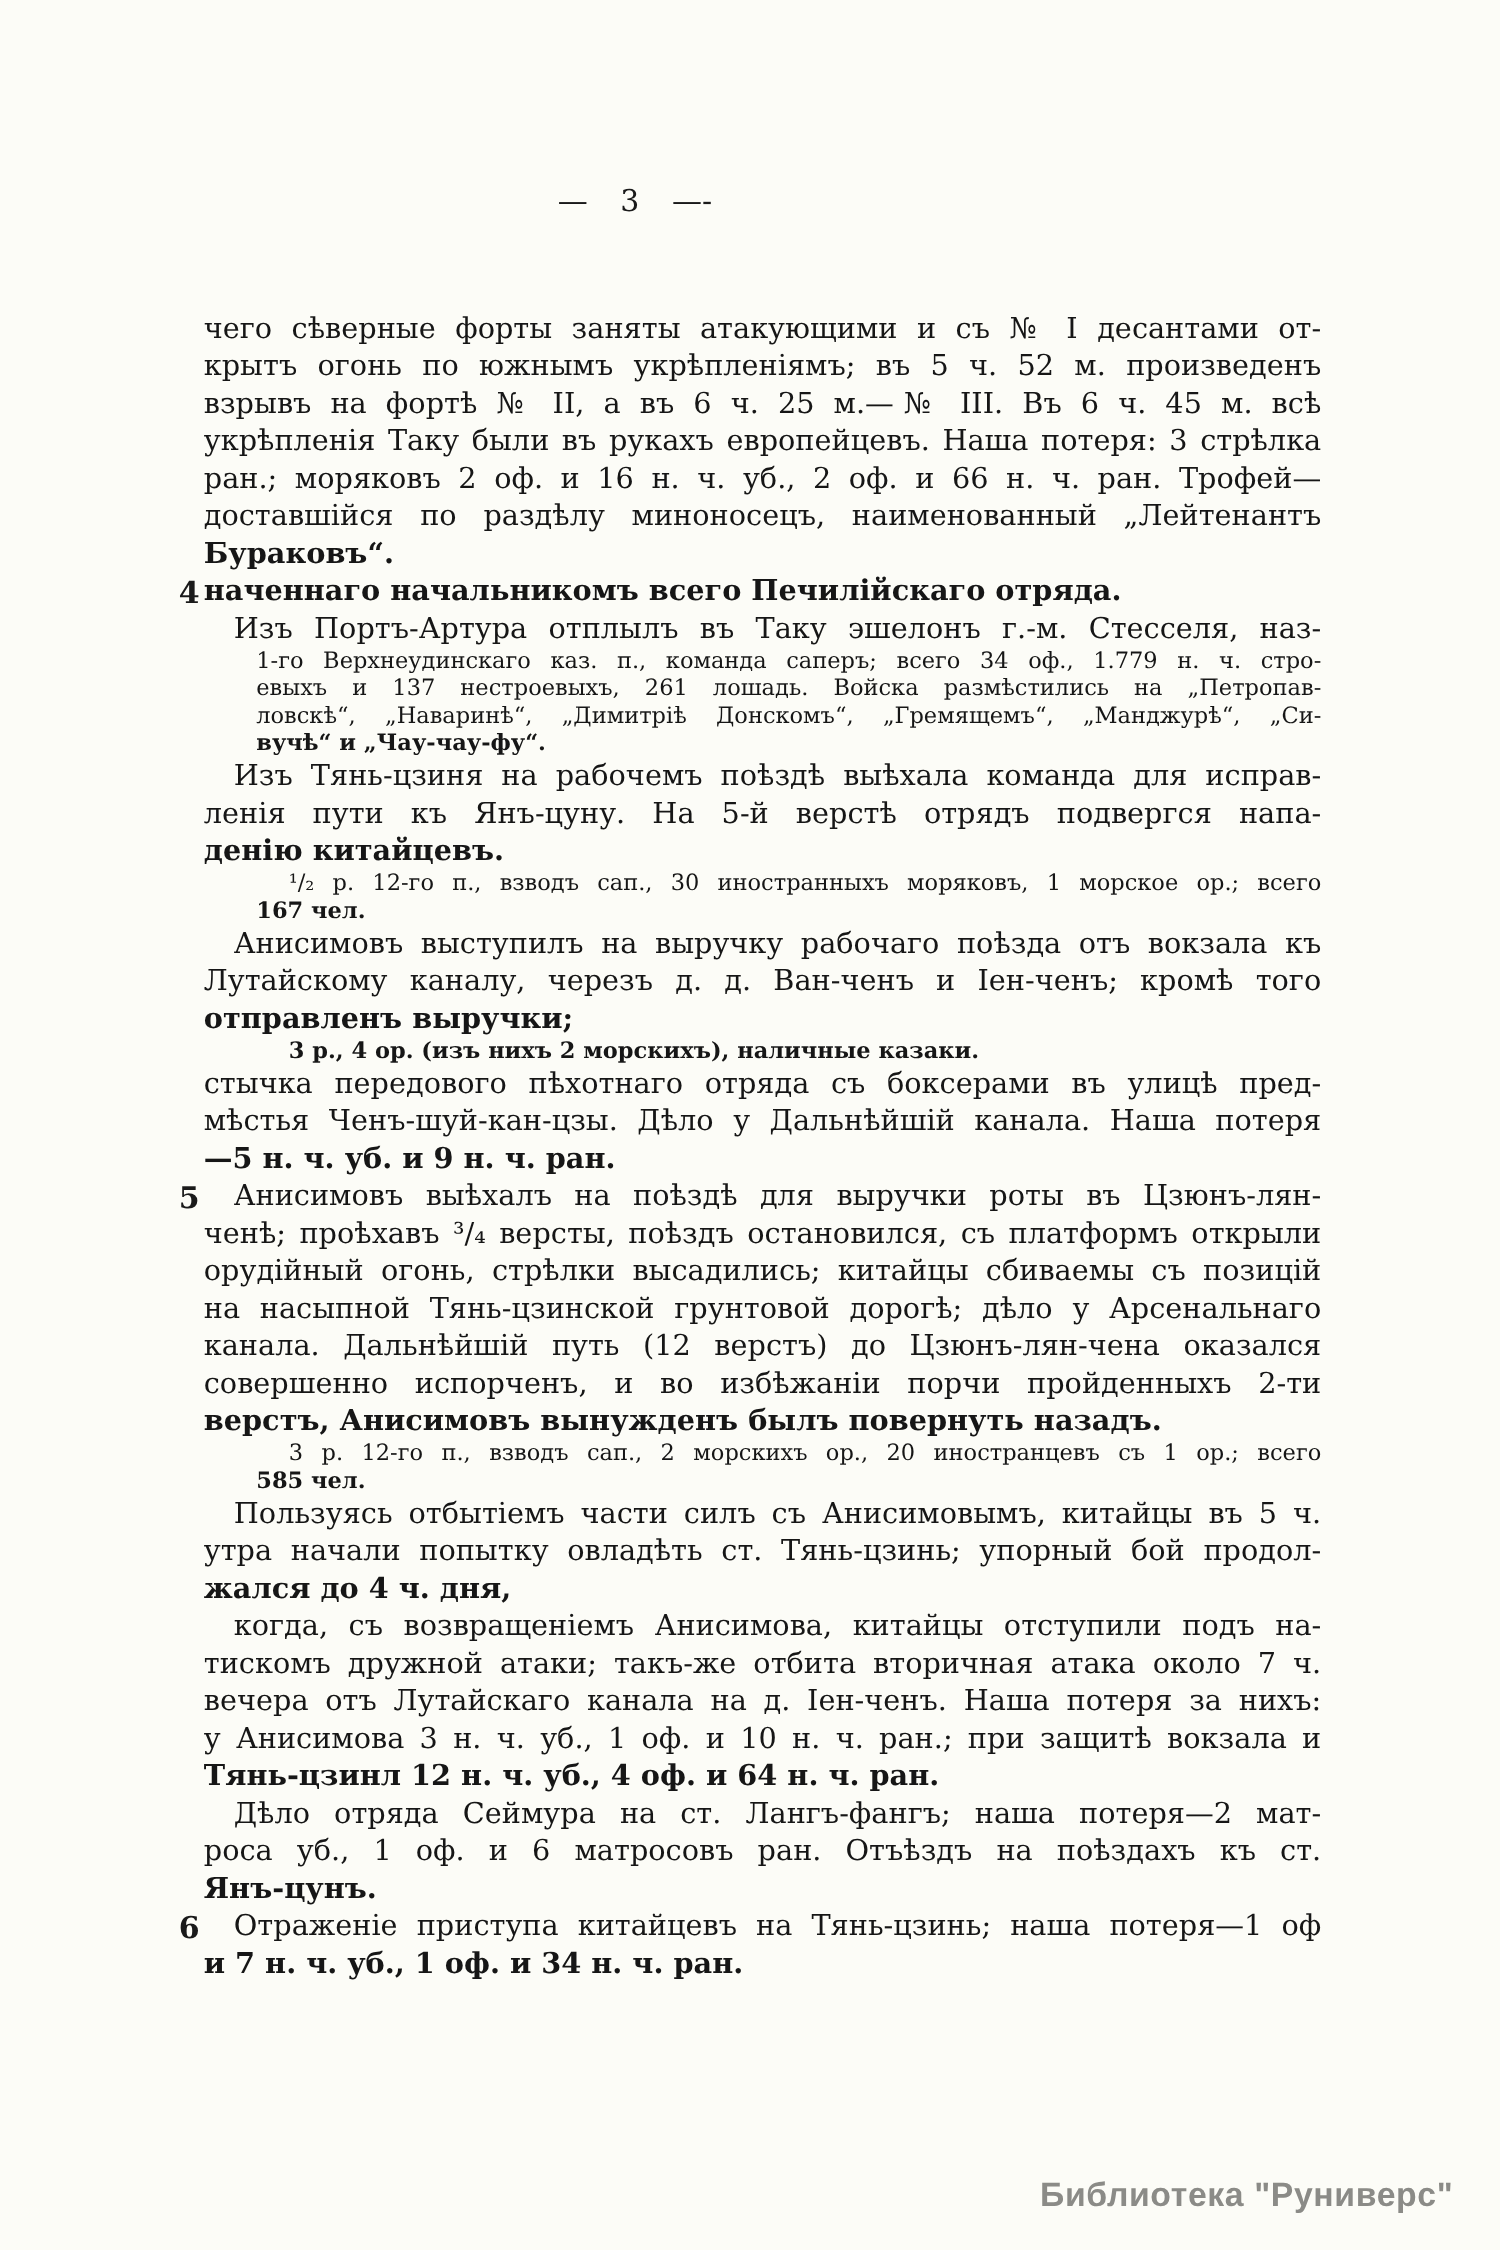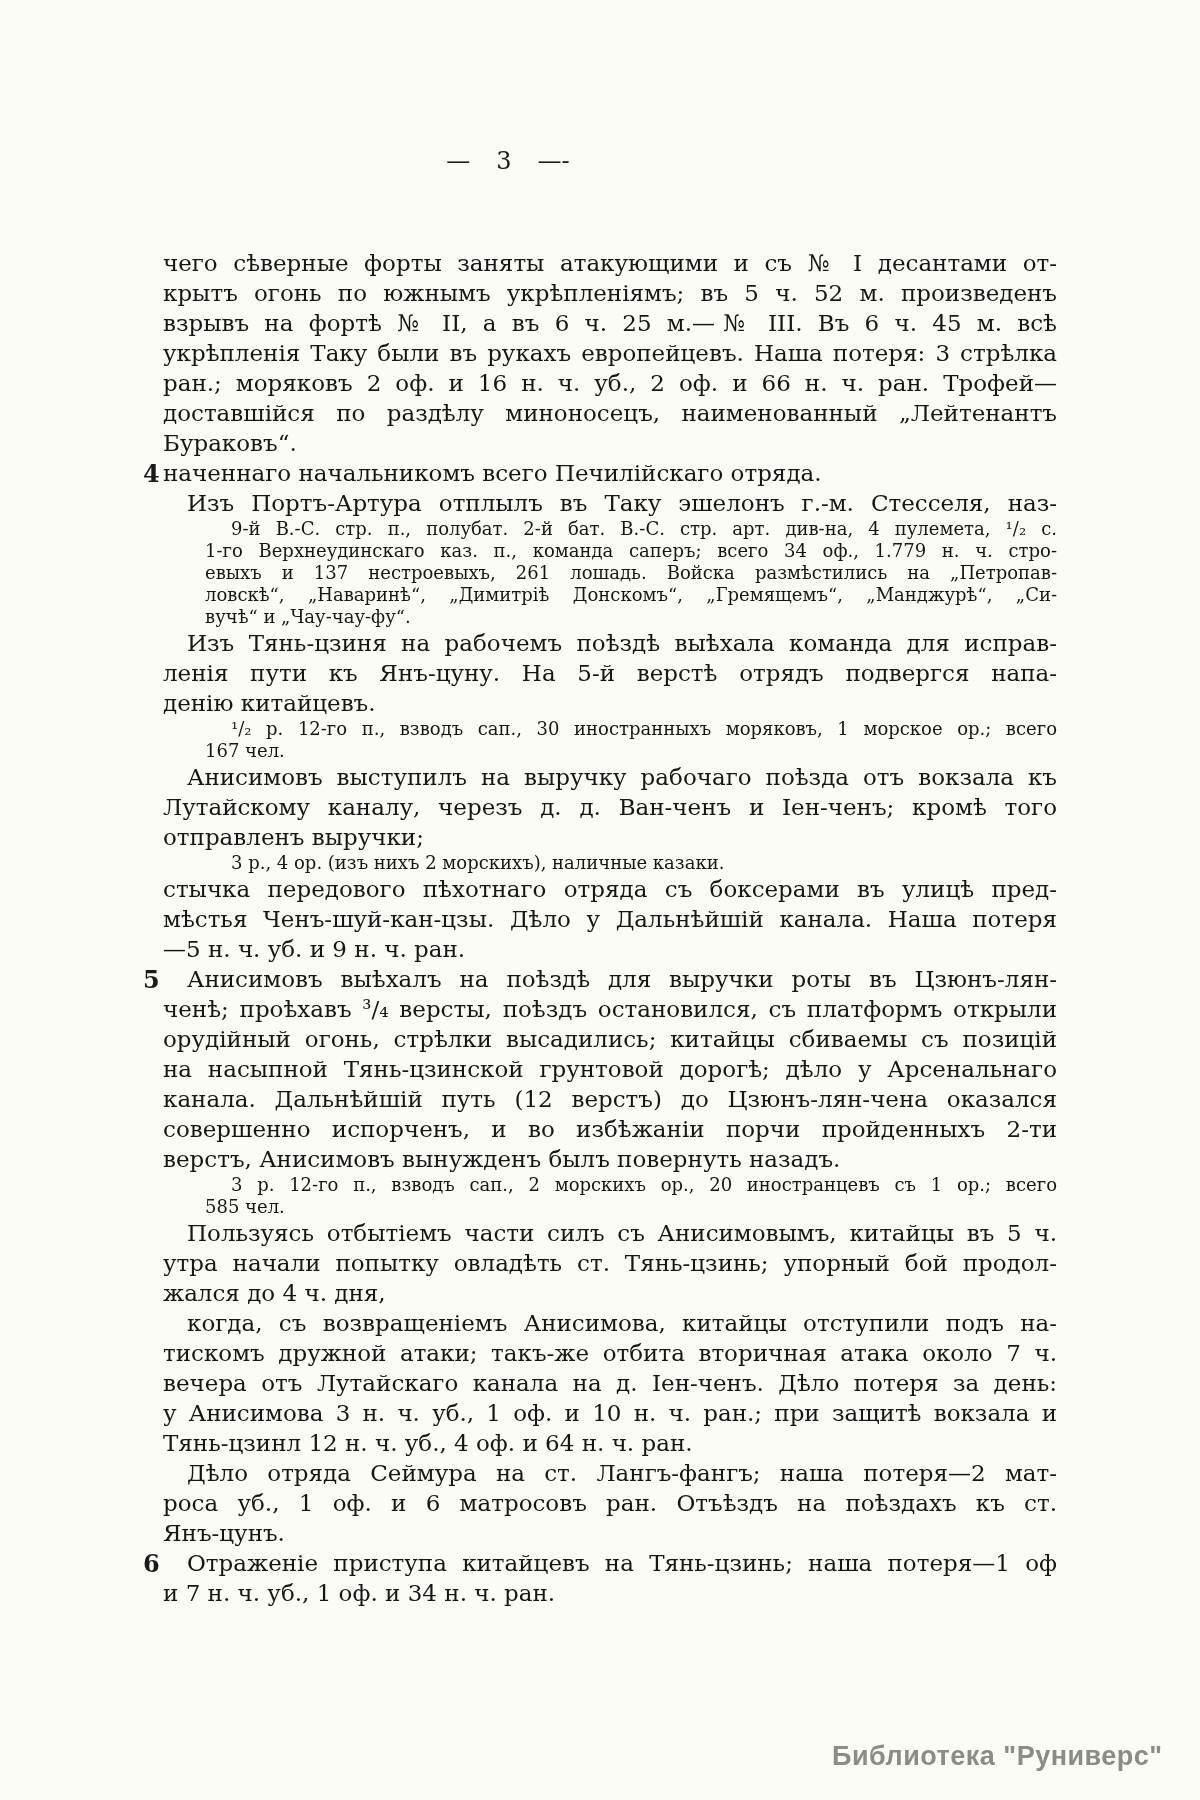--- a/index.html
+++ b/index.html
@@ -21,21 +21,21 @@
   .block.main .line{
     font-size:23px;line-height:30px;
     text-align:justify;text-align-last:justify;
     white-space:normal;
   }
   .block.small{padding-left:42px;}
   .block.small .line{
     font-size:18px;line-height:22px;
     text-align:justify;text-align-last:justify;
   }
-  .line.last{text-align-last:left !important;}
+  .line.last{text-align-last:left !important;font-weight:bold;}
   .block.main .line.first{text-indent:24px;}
   .block.small .line.first{text-indent:26px;}
   .num{
     position:absolute;left:-20px;top:1px;
     font-size:24px;line-height:30px;font-weight:bold;color:#1a1a1a;
   }
   .watermark{
     position:absolute;left:832px;top:1740px;
     font-family:"Liberation Sans","DejaVu Sans",sans-serif;
     font-weight:600;font-size:27px;line-height:32px;
@@ -59,21 +59,20 @@
           <div class="line">ран.; моряковъ 2 оф. и 16 н. ч. уб., 2 оф. и 66 н. ч. ран. Трофей—</div>
           <div class="line">доставшійся по раздѣлу миноносецъ, наименованный „Лейтенантъ</div>
           <div class="line last">Бураковъ“.</div>
         </div>
         <div class="block main">
           <span class="num">4</span>
           <div class="line last">наченнаго начальникомъ всего Печилійскаго отряда.</div>
           <div class="line first">Изъ Портъ-Артура отплылъ въ Таку эшелонъ г.-м. Стесселя, наз-</div>
         </div>
         <div class="block small">
-          <div class="line first">9-й В.-С. стр. п., полубат. 2-й бат. В.-С. стр. арт. див-на, 4 пулемета, ¹/₂ с.</div>
           <div class="line">1-го Верхнеудинскаго каз. п., команда саперъ; всего 34 оф., 1.779 н. ч. стро-</div>
           <div class="line">евыхъ и 137 нестроевыхъ, 261 лошадь. Войска размѣстились на „Петропав-</div>
           <div class="line">ловскѣ“, „Наваринѣ“, „Димитріѣ Донскомъ“, „Гремящемъ“, „Манджурѣ“, „Си-</div>
           <div class="line last">вучѣ“ и „Чау-чау-фу“.</div>
         </div>
         <div class="block main">
           <div class="line first">Изъ Тянь-цзиня на рабочемъ поѣздѣ выѣхала команда для исправ-</div>
           <div class="line">ленія пути къ Янъ-цуну. На 5-й верстѣ отрядъ подвергся напа-</div>
           <div class="line last">денію китайцевъ.</div>
         </div>
@@ -109,21 +108,21 @@
           <div class="line last">585 чел.</div>
         </div>
         <div class="block main">
           <div class="line first">Пользуясь отбытіемъ части силъ съ Анисимовымъ, китайцы въ 5 ч.</div>
           <div class="line">утра начали попытку овладѣть ст. Тянь-цзинь; упорный бой продол-</div>
           <div class="line last">жался до 4 ч. дня,</div>
         </div>
         <div class="block main">
           <div class="line first">когда, съ возвращеніемъ Анисимова, китайцы отступили подъ на-</div>
           <div class="line">тискомъ дружной атаки; такъ-же отбита вторичная атака около 7 ч.</div>
-          <div class="line">вечера отъ Лутайскаго канала на д. Іен-ченъ. Дѣло потеря за день:</div>
+          <div class="line">вечера отъ Лутайскаго канала на д. Іен-ченъ. Наша потеря за нихъ:</div>
           <div class="line">у Анисимова 3 н. ч. уб., 1 оф. и 10 н. ч. ран.; при защитѣ вокзала и</div>
           <div class="line last">Тянь-цзинл 12 н. ч. уб., 4 оф. и 64 н. ч. ран.</div>
         </div>
         <div class="block main">
           <div class="line first">Дѣло отряда Сеймура на ст. Лангъ-фангъ; наша потеря—2 мат-</div>
           <div class="line">роса уб., 1 оф. и 6 матросовъ ран. Отъѣздъ на поѣздахъ къ ст.</div>
           <div class="line last">Янъ-цунъ.</div>
         </div>
         <div class="block main">
           <span class="num">6</span>

